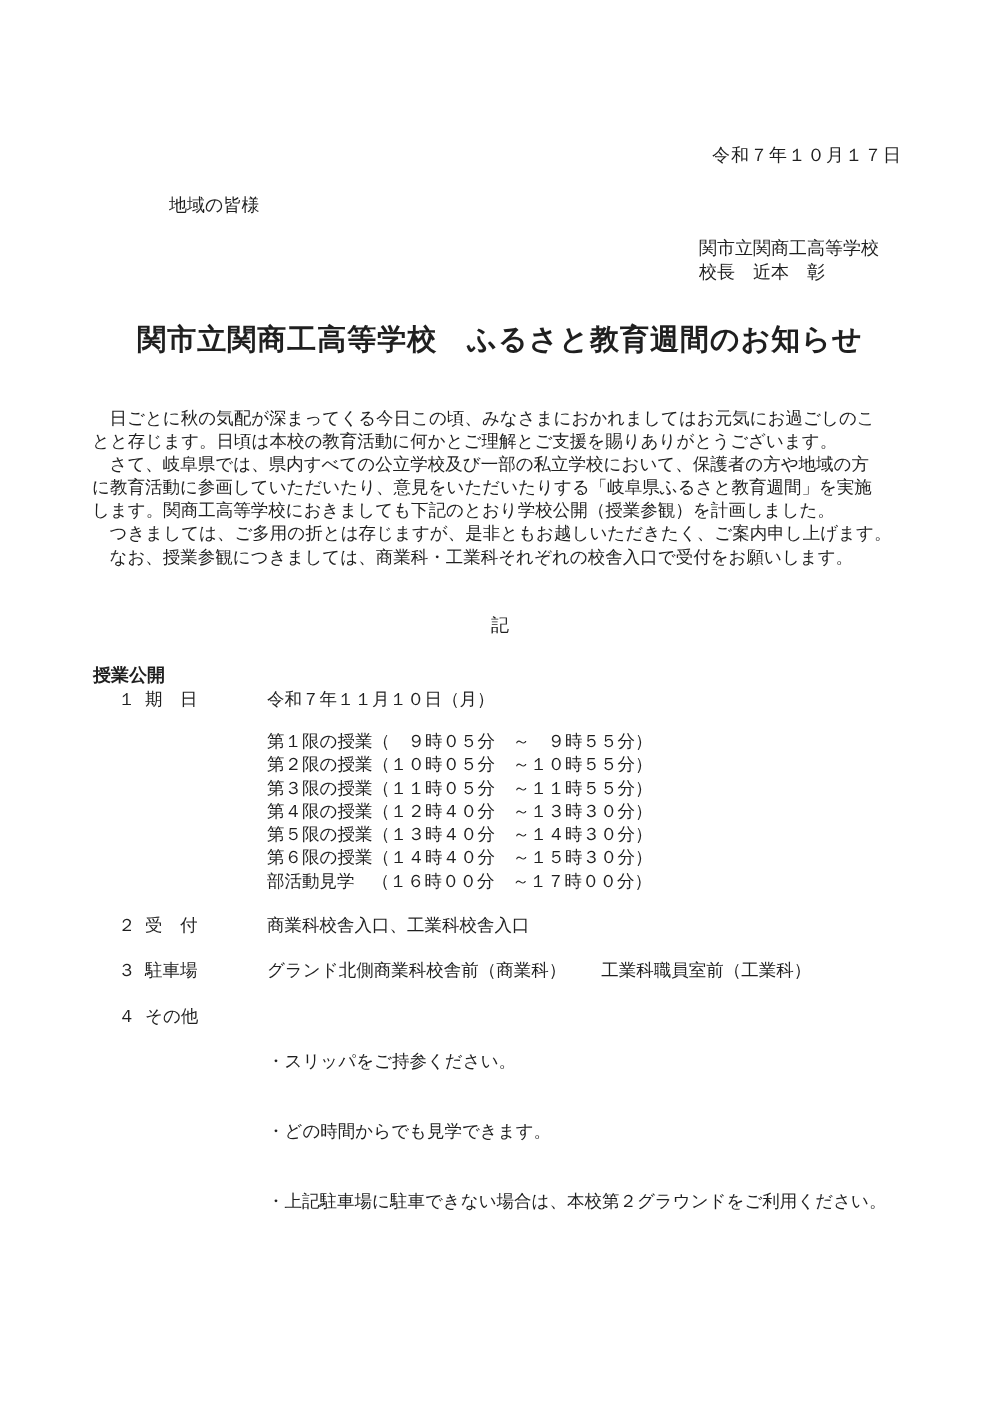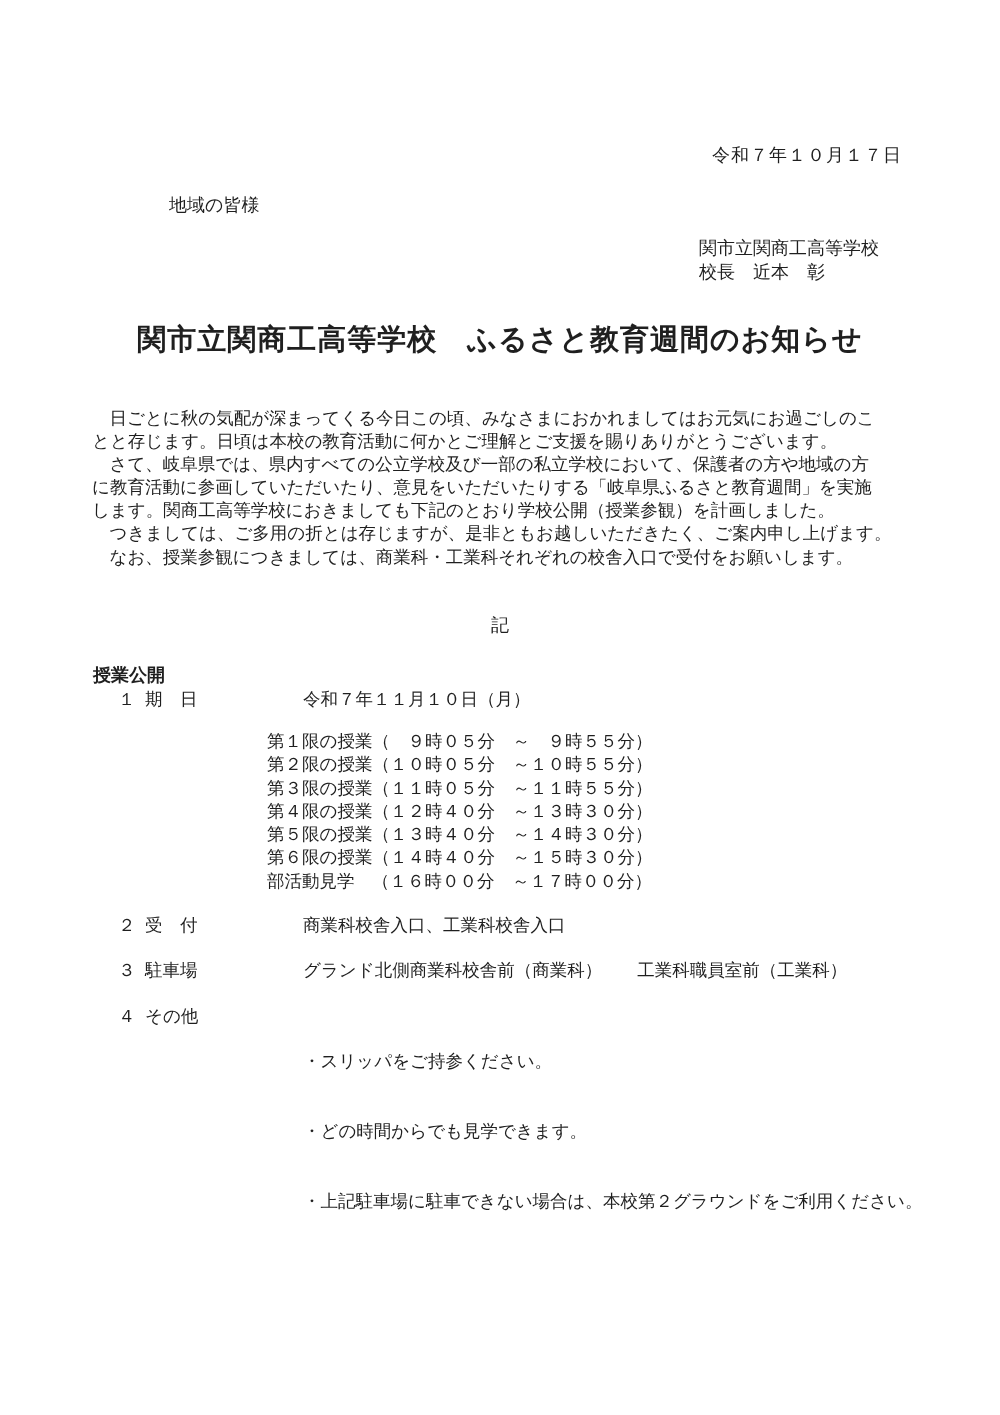--- a/index.html
+++ b/index.html
@@ -45,21 +45,21 @@
     font-size:18px;font-weight:bold;
     font-family:"Liberation Sans","DejaVu Sans",sans-serif;
     text-align:center;
   }
   .item{
     position:absolute;left:118px;
     font-size:17.5px;display:flex;align-items:flex-start;
   }
   .item .no{width:27px;flex:none;}
   .item .label{width:122px;flex:none;white-space:pre;}
-  .item .content{white-space:pre;margin-left:36px;}
+  .item .content{white-space:pre;}
   .item1{top:687px;}
   .item2{top:913px;}
   .item3{top:958px;}
   .item4{top:1004px;}
   .schedule{
     position:absolute;left:267px;top:730px;
     font-size:17.5px;line-height:23.3px;
   }
   .bullets{line-height:23.2px;}
 </style>

